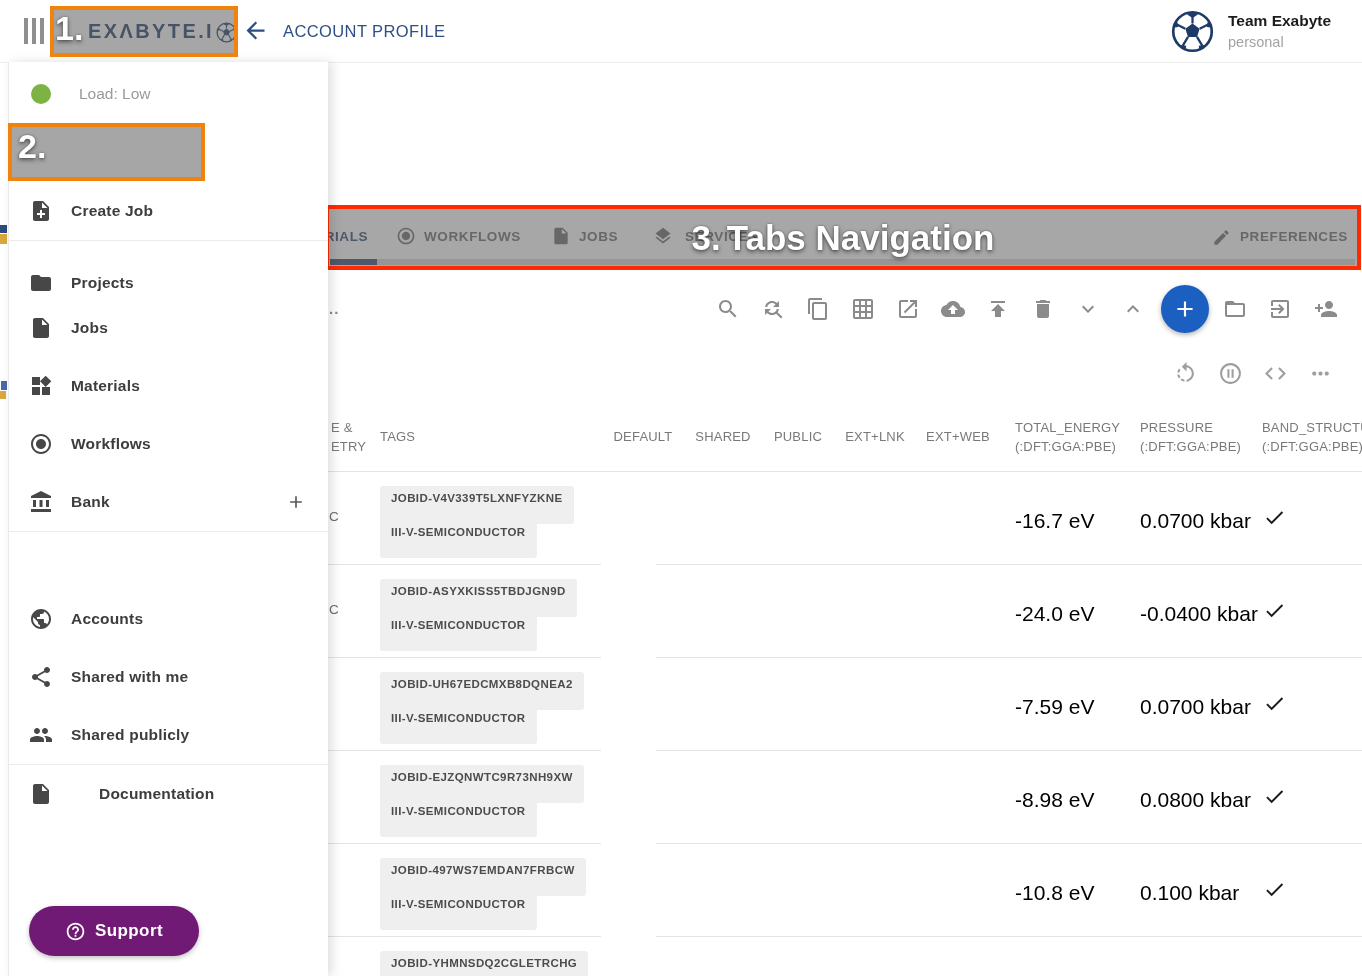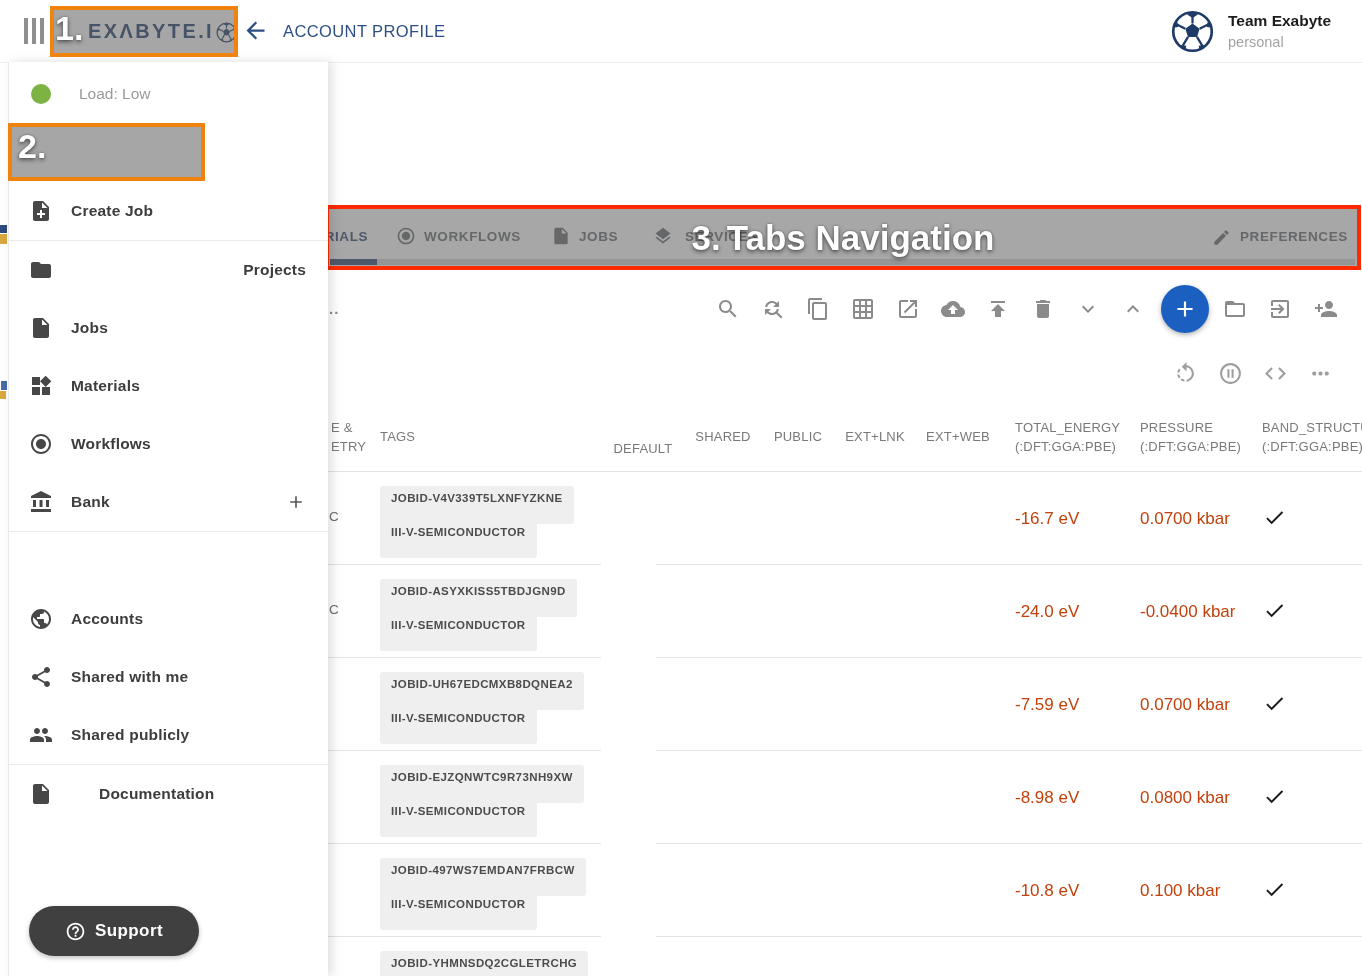--- a/index.html
+++ b/index.html
@@ -40,21 +40,21 @@
   .ditem{position:absolute;left:0;width:100%;height:58px;display:flex;align-items:center;
          padding:0 22px 0 20px;box-sizing:border-box;cursor:pointer;}
   .ditem .dicon{width:24px;height:24px;color:#474747;flex:none;}
   .ditem .dlabel{margin-left:18px;font-size:15.5px;font-weight:600;color:#3d3d3d;letter-spacing:.2px;flex:1;}
   .load-row{height:42px;cursor:default;}
   .load-dot{width:20px;height:20px;border-radius:50%;background:#7cb342;flex:none;margin:0 2px;}
   .load-label{margin-left:26px;font-size:15.5px;color:#9a9a9a;}
   .ddiv{position:absolute;left:0;width:100%;height:1px;background:#ebebeb;}
   .bank-plus{width:20px;height:20px;color:#5a5a5a;flex:none;cursor:pointer;}
   .support-btn{position:absolute;left:20px;top:844px;width:170px;height:50px;border-radius:25px;
-               background:#404040;display:flex;align-items:center;justify-content:center;gap:9px;cursor:pointer;
+               background:#701a75;display:flex;align-items:center;justify-content:center;gap:9px;cursor:pointer;
                box-shadow:0 2px 5px rgba(0,0,0,.25);}
   .support-btn .hicon{width:21px;height:21px;color:#fff;}
   .support-btn .slabel{color:#fff;font-size:17px;font-weight:700;letter-spacing:.4px;}
 
   
   .page-strip{position:absolute;left:0;top:62px;width:8px;height:914px;background:#fff;z-index:1;}
   .frag{position:absolute;}
 
   
   .tabl{position:absolute;top:229px;font-size:13.5px;font-weight:700;letter-spacing:.6px;color:#5a5f64;cursor:pointer;}
@@ -73,21 +73,21 @@
 
   
   .th{position:absolute;font-size:13px;color:#797979;letter-spacing:.2px;white-space:nowrap;}
   .th-c{transform:translateX(-50%);}
   .hdr-line{left:327px;top:471px;width:1035px;height:1px;background:#e3e3e3;}
   .trow{position:absolute;left:327px;width:1035px;height:93px;}
   .frag-c{position:absolute;left:2px;top:37px;font-size:13.5px;color:#6e6e6e;}
   .chip{position:absolute;left:53px;height:38px;line-height:25px;padding:0 11px;border-radius:3px;
         background:#efefef;font-size:11.5px;font-weight:700;color:#4c4c4c;letter-spacing:.4px;white-space:nowrap;}
   .chip1{top:14px;} .chip2{top:48px;}
-  .val{position:absolute;top:37px;font-size:17px;color:#c2410c;white-space:nowrap;}
+  .val{position:absolute;top:37px;font-size:21px;color:#000000;white-space:nowrap;}
   .val-energy{left:688px;} .val-pressure{left:813px;}
   .val-check{position:absolute;left:936px;top:34px;width:23px;height:23px;color:#1b1b1b;}
   .rdiv-l{position:absolute;left:0;top:92px;width:274px;height:1px;background:#e3e3e3;}
   .rdiv-r{position:absolute;left:329px;top:92px;width:706px;height:1px;background:#e3e3e3;}
 </style>
 </head>
 <body>
 
 <svg width="0" height="0" style="position:absolute">
   <defs>
@@ -356,21 +356,21 @@
     </span>
   <span class="tbi2" style="left:1308px;">
       <svg class="ic">
         <use href="#i-more"></use>
       </svg>
     </span>
 
   <span class="th" style="left:331px;top:420px;">E &amp;</span>
   <span class="th" style="left:331px;top:439px;">ETRY</span>
   <span class="th" style="left:380px;top:429px;">TAGS</span>
-  <span class="th th-c" style="left:643px;top:429px;margin-top:12px;">DEFAULT</span>
+  <span class="th th-c" style="left:643px;top:429px;">DEFAULT</span>
   <span class="th th-c" style="left:723px;top:429px;">SHARED</span>
   <span class="th th-c" style="left:798px;top:429px;">PUBLIC</span>
   <span class="th th-c" style="left:875px;top:429px;">EXT+LNK</span>
   <span class="th th-c" style="left:958px;top:429px;">EXT+WEB</span>
   <span class="th" style="left:1015px;top:420px;">TOTAL_ENERGY</span>
   <span class="th" style="left:1015px;top:439px;">(:DFT:GGA:PBE)</span>
   <span class="th" style="left:1140px;top:420px;">PRESSURE</span>
   <span class="th" style="left:1140px;top:439px;">(:DFT:GGA:PBE)</span>
   <span class="th" style="left:1262px;top:420px;">BAND_STRUCTU</span>
   <span class="th" style="left:1262px;top:439px;">(:DFT:GGA:PBE)</span>
@@ -492,21 +492,21 @@
 
     <div class="ditem" style="top:120px;">
       <span class="dicon">
           <svg class="ic">
             <use href="#i-noteadd"></use>
           </svg>
         </span>
       <span class="dlabel">Create Job</span>
     </div>
     <div class="ddiv" style="top:178px;"></div>
-    <div class="ditem" style="top:179px;text-align:right;">
+    <div class="ditem" style="top:192px;">
       <span class="dicon">
           <svg class="ic">
             <use href="#i-folder"></use>
           </svg>
         </span>
       <span class="dlabel">Projects</span>
     </div>
     <div class="ditem" style="top:237px;">
       <span class="dicon">
           <svg class="ic">

